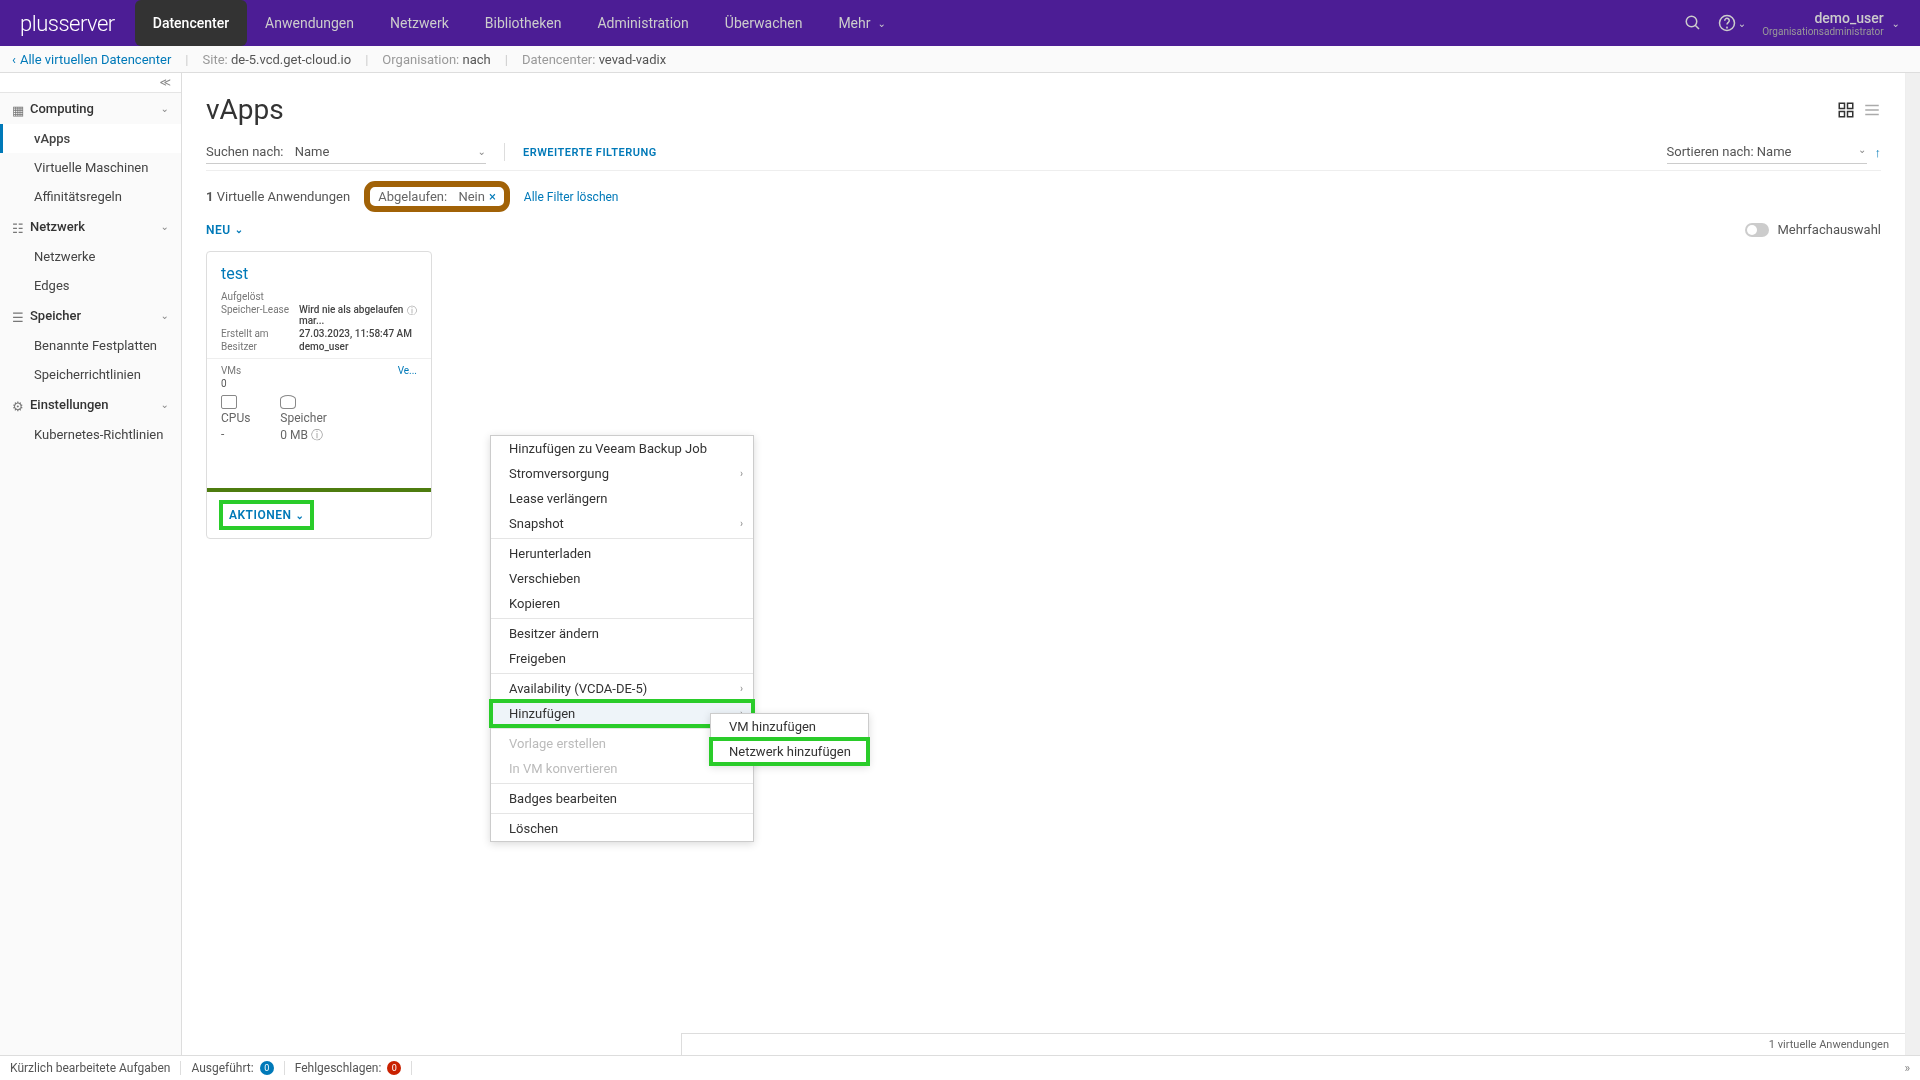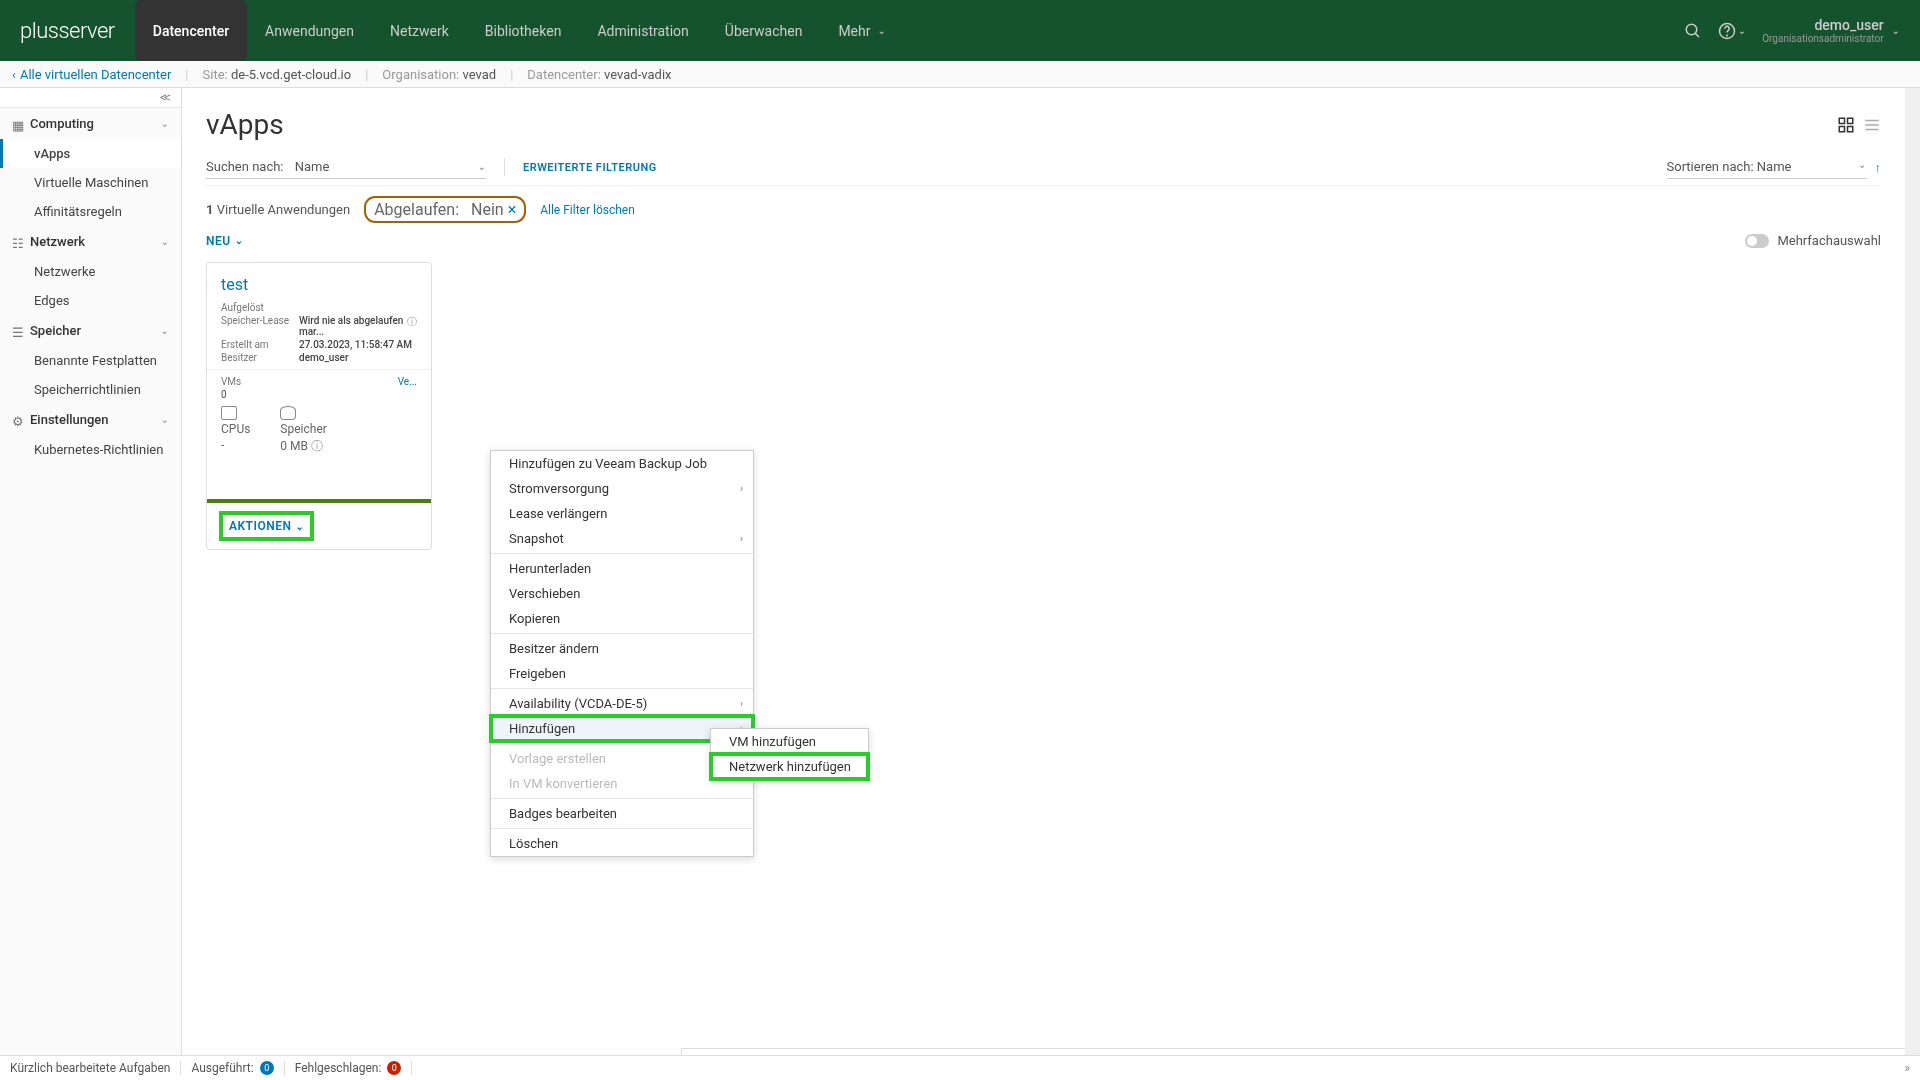--- a/index.html
+++ b/index.html
@@ -1,19 +1,19 @@
 <!DOCTYPE html>
 <html><head>
 <meta charset="utf-8">
 <style>
 * { box-sizing: border-box; margin: 0; padding: 0; }
 body { font-family: -apple-system, BlinkMacSystemFont, "Segoe UI", Roboto, Arial, sans-serif; font-size: 13px; color: #333; background: #f5f5f5; overflow: hidden; width: 1920px; height: 1080px; }
 
 
-.topnav { height: 61px; background: #14532d; display: flex; align-items: center; color: #ccc; }
+.topnav { height: 46px; background: #4c1d95; display: flex; align-items: center; color: #ccc; }
 .logo { padding: 0 20px; font-size: 22px; font-weight: 300; color: #fff; letter-spacing: -0.5px; }
 .topnav-items { display: flex; height: 100%; }
 .topnav-item { padding: 0 18px; display: flex; align-items: center; cursor: pointer; font-size: 14px; color: #ccc; }
 .topnav-item.active { background: #333; color: #fff; font-weight: 500; border-radius: 6px; }
 .topnav-right { margin-left: auto; display: flex; align-items: center; gap: 16px; padding-right: 20px; color: #ccc; }
 .user-block { text-align: right; display: flex; align-items: center; gap: 8px; }
 .user-name { font-size: 14px; font-weight: 500; }
 .user-role { font-size: 10px; color: #999; }
 
 
@@ -36,21 +36,21 @@
 .content { flex: 1; background: #fff; padding: 20px 24px; position: relative; overflow: auto; border-right: 1px solid #eee; }
 .page-title { font-size: 28px; font-weight: 400; color: #333; }
 .title-row { display: flex; align-items: center; }
 .view-toggle { margin-left: auto; display: flex; gap: 8px; color: #666; }
 .filter-row { display: flex; align-items: center; gap: 18px; margin-top: 14px; border-bottom: 1px solid #eee; padding-bottom: 6px; }
 .search-chip { border-bottom: 1px solid #ccc; padding: 4px 0; width: 280px; color: #555; display: flex; align-items: center; gap: 4px; }
 .adv-filter { color: #0079b8; font-size: 11px; font-weight: 600; letter-spacing: 0.5px; cursor: pointer; }
 .sort-block { margin-left: auto; display: flex; align-items: center; gap: 8px; }
 .sort-chip { border-bottom: 1px solid #ccc; padding: 4px 0; width: 200px; color: #555; display: flex; }
 .count-row { margin-top: 10px; display: flex; align-items: center; gap: 14px; font-size: 13px; color: #555; }
-.tag-chip { border: 2px solid #a16207; border-radius: 11px; padding: 2px 8px; font-size: 16px; color: #666; display: flex; align-items: center; gap: 4px; }
+.tag-chip { border: 6px solid #a16207; border-radius: 11px; padding: 2px 8px; font-size: 13px; color: #666; display: flex; align-items: center; gap: 4px; }
 .clear-filters { color: #0079b8; font-size: 12px; cursor: pointer; }
 .action-row { margin-top: 10px; display: flex; align-items: center; }
 .neu-btn { color: #0079b8; font-weight: 600; font-size: 12px; letter-spacing: 0.5px; cursor: pointer; display: flex; align-items: center; gap: 4px; }
 .multi-right { margin-left: auto; display: flex; align-items: center; gap: 8px; color: #555; font-size: 13px; }
 .toggle-off { width: 24px; height: 14px; border-radius: 7px; background: #ccc; position: relative; }
 .toggle-off::after { content: ''; position: absolute; width: 10px; height: 10px; background: #fff; border-radius: 50%; top: 2px; left: 2px; }
 
 
 .card { width: 226px; border: 1px solid #ddd; border-radius: 4px; margin-top: 14px; background: #fff; font-size: 11px; }
 .card-body { padding: 12px 14px 8px 14px; }
@@ -132,21 +132,21 @@
 </div>
 
 <div class="breadcrumb-bar">
   <span class="breadcrumb-link">
     <span>‹</span>
     <span>Alle virtuellen Datencenter</span>
   </span>
   <span class="bc-sep">|</span>
   <span><span class="bc-label">Site:</span> <span class="bc-val">de-5.vcd.get-cloud.io</span></span>
   <span class="bc-sep">|</span>
-  <span><span class="bc-label">Organisation:</span> <span class="bc-val">vevad</span></span>
+  <span><span class="bc-label">Organisation:</span> <span class="bc-val">nach</span></span>
   <span class="bc-sep">|</span>
   <span><span class="bc-label">Datencenter:</span> <span class="bc-val">vevad-vadix</span></span>
 </div>
 
 <div class="main-area">
   <div class="sidebar">
     <div class="collapse-row">
         <span style="color:#888;font-size:11px;">≪</span>
       </div>
     <div class="side-group">

